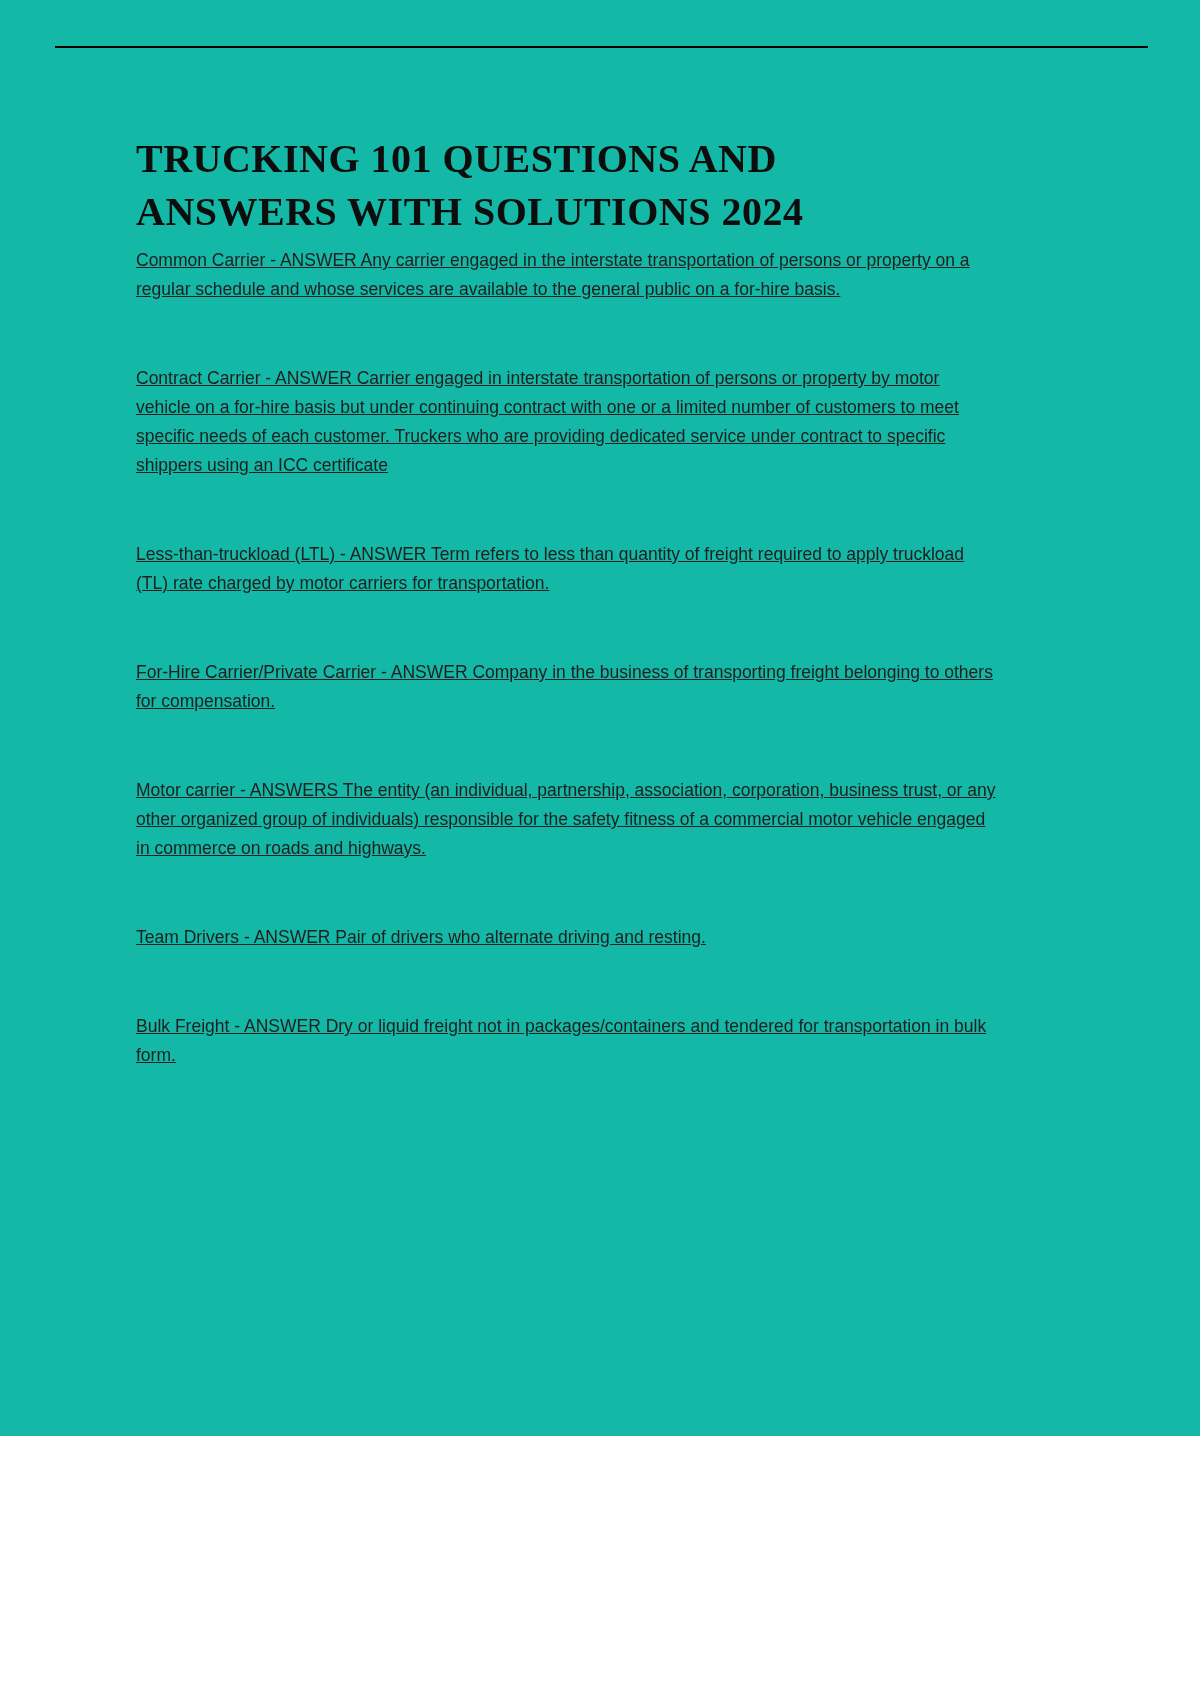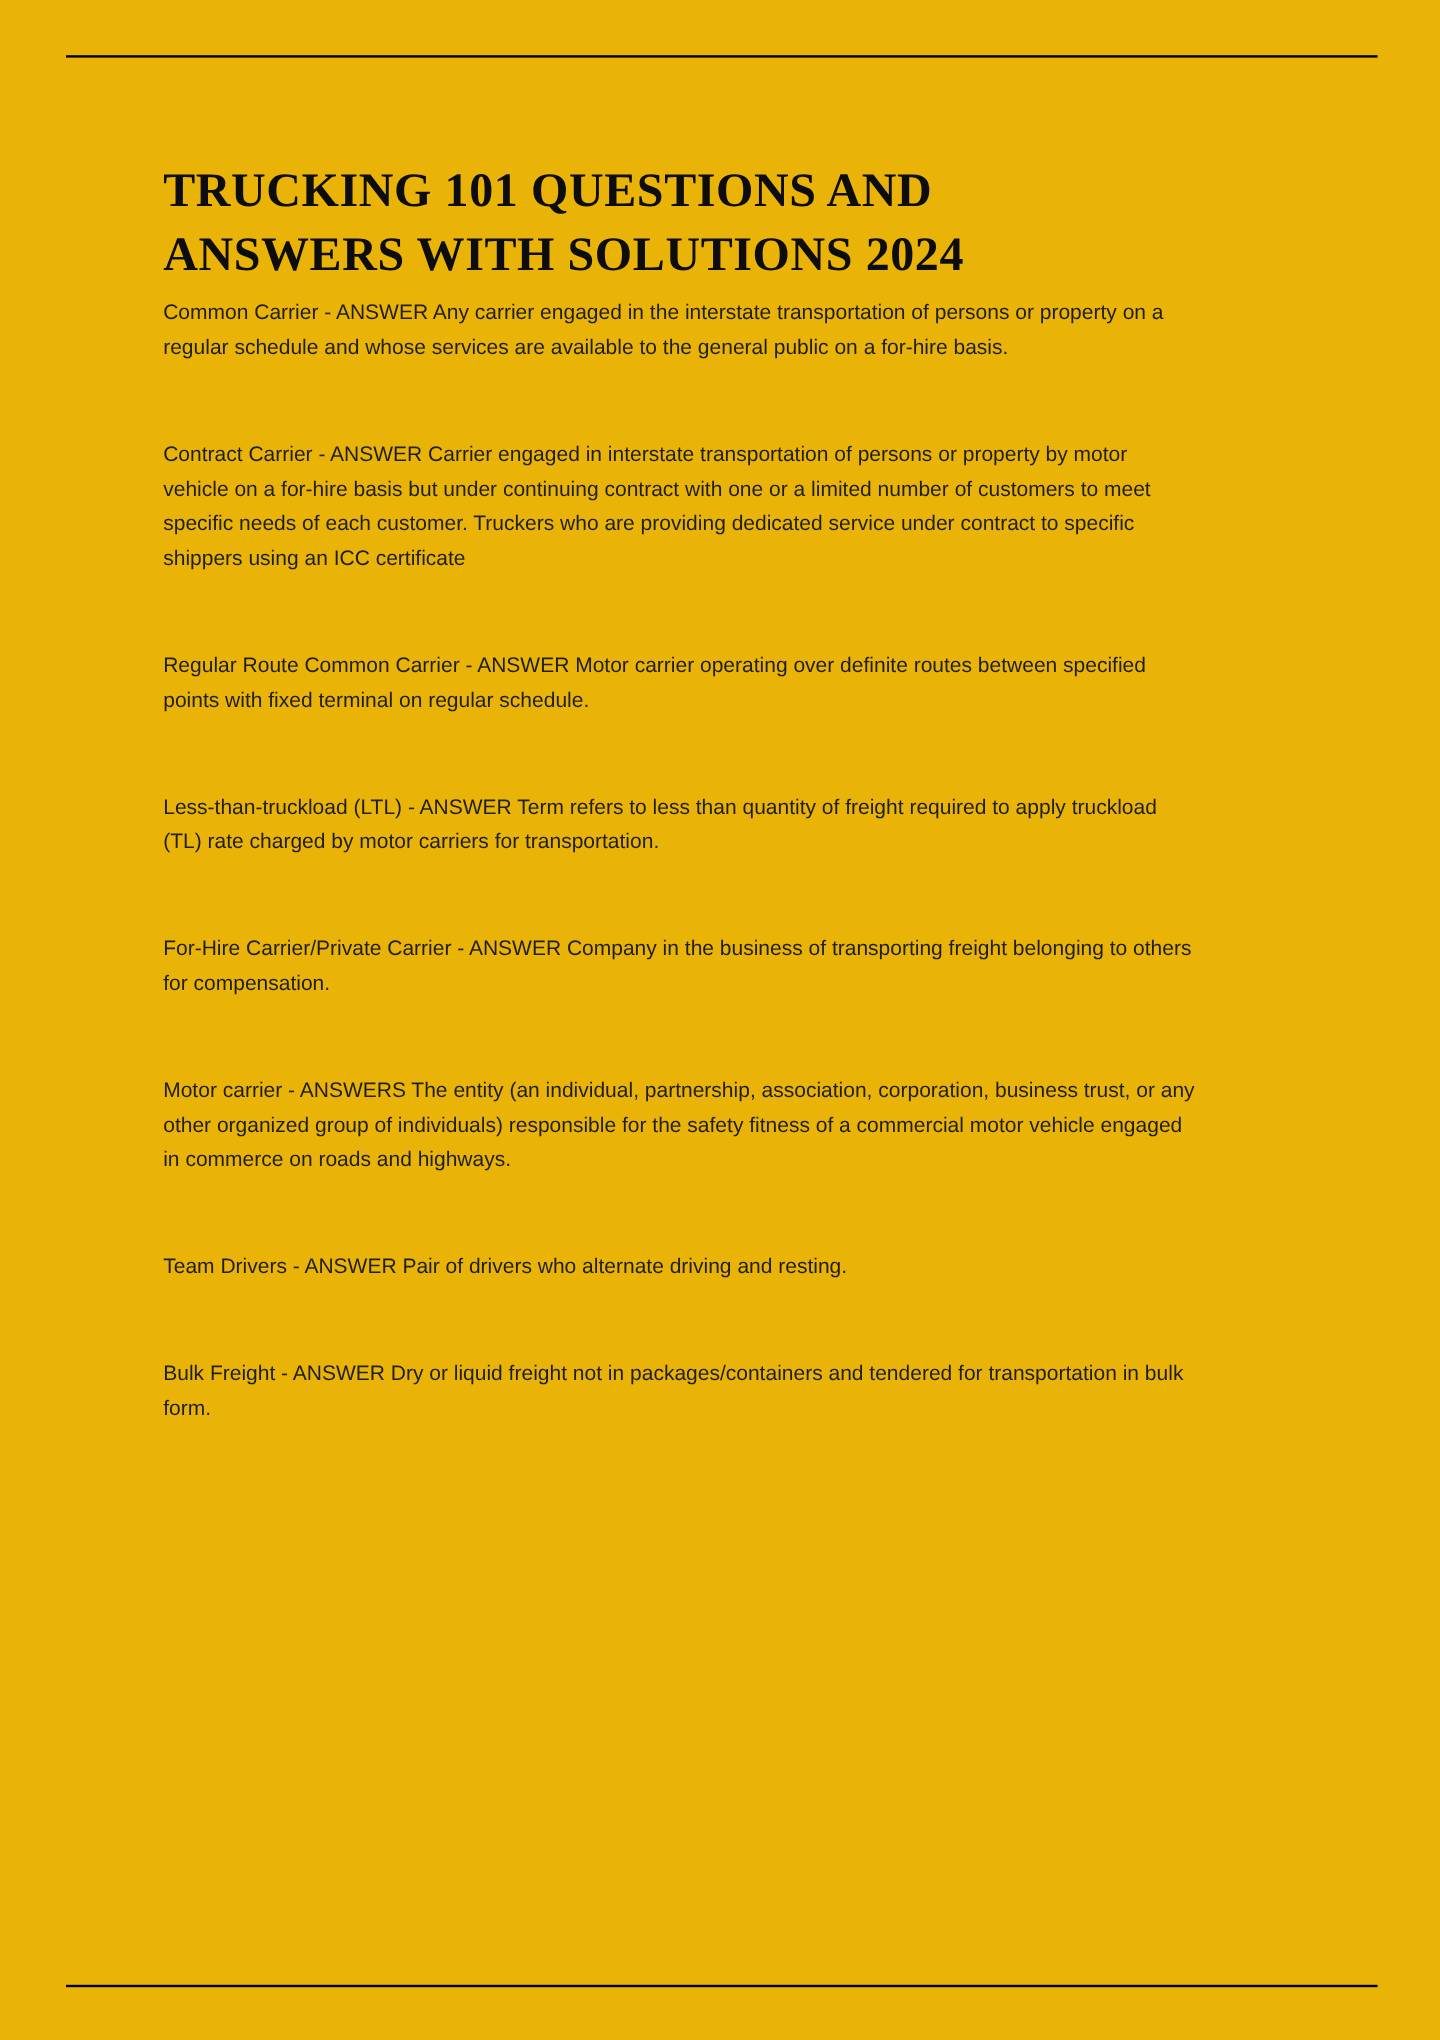--- a/index.html
+++ b/index.html
@@ -3,22 +3,22 @@
 <meta charset="utf-8">
 <style>
   html, body {
     margin: 0;
     padding: 0;
     background: #ffffff;
   }
   .page {
     position: relative;
     width: 1200px;
-    height: 1700px;
-    background: #eab308;
+    height: 1436px;
+    background: #14b8a6;
     overflow: hidden;
     font-family: "Liberation Sans", sans-serif;
     color: #1f1f1f;
   }
   .rule {
     position: absolute;
     left: 55px;
     right: 52px;
     height: 2px;
     background: #000000;
@@ -43,38 +43,38 @@
   }
   h1.doc-title .title-line {
     display: block;
     white-space: nowrap;
   }
   p.qa {
     margin: 0 0 60px 0;
     font-size: 17.5px;
     line-height: 29px;
     color: #1f1f1f;
+    text-decoration: underline;
   }
   p.qa:last-child { margin-bottom: 0; }
 </style>
 </head>
 <body>
 
 <div class="page">
   <div class="rule rule-top"></div>
 
   <div class="content">
     <h1 class="doc-title">
       <span class="title-line">TRUCKING 101 QUESTIONS AND</span>
       <span class="title-line">ANSWERS WITH SOLUTIONS 2024</span>
     </h1>
 
     <p class="qa">Common Carrier - ANSWER Any carrier engaged in the interstate transportation of persons or property on a regular schedule and whose services are available to the general public on a for-hire basis.</p>
     <p class="qa">Contract Carrier - ANSWER Carrier engaged in interstate transportation of persons or property by motor vehicle on a for-hire basis but under continuing contract with one or a limited number of customers to meet specific needs of each customer. Truckers who are providing dedicated service under contract to specific shippers using an ICC certificate</p>
-    <p class="qa">Regular Route Common Carrier - ANSWER Motor carrier operating over definite routes between specified points with fixed terminal on regular schedule.</p>
     <p class="qa">Less-than-truckload (LTL) - ANSWER Term refers to less than quantity of freight required to apply truckload (TL) rate charged by motor carriers for transportation.</p>
     <p class="qa">For-Hire Carrier/Private Carrier - ANSWER Company in the business of transporting freight belonging to others for compensation.</p>
     <p class="qa">Motor carrier - ANSWERS The entity (an individual, partnership, association, corporation, business trust, or any other organized group of individuals) responsible for the safety fitness of a commercial motor vehicle engaged in commerce on roads and highways.</p>
     <p class="qa">Team Drivers - ANSWER Pair of drivers who alternate driving and resting.</p>
     <p class="qa">Bulk Freight - ANSWER Dry or liquid freight not in packages/containers and tendered for transportation in bulk form.</p>
   </div>
 
   <div class="rule rule-bottom"></div>
 </div>
 

